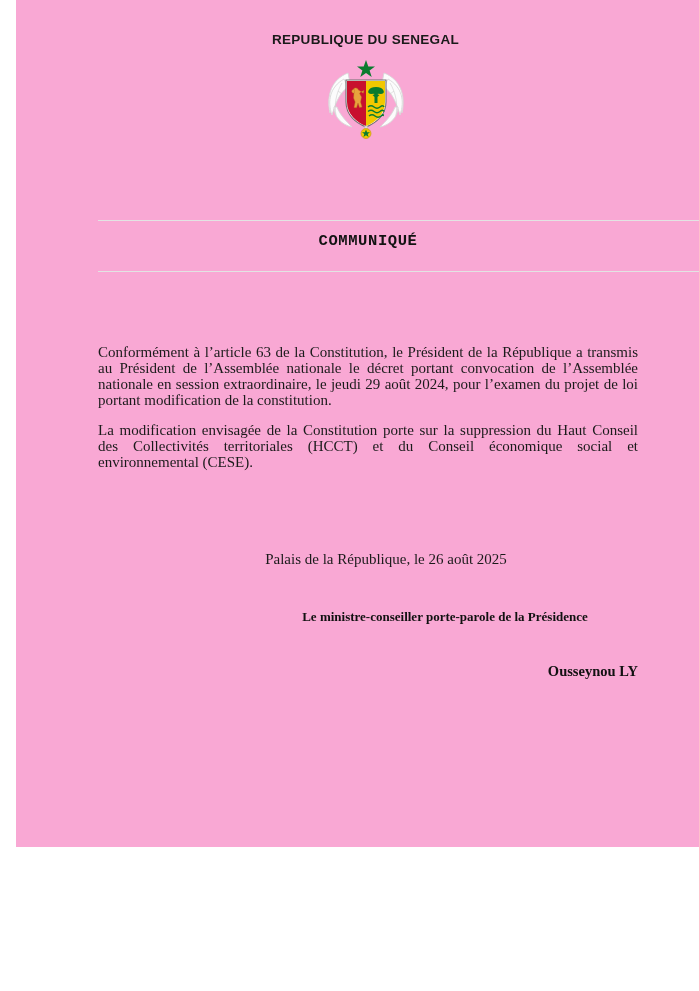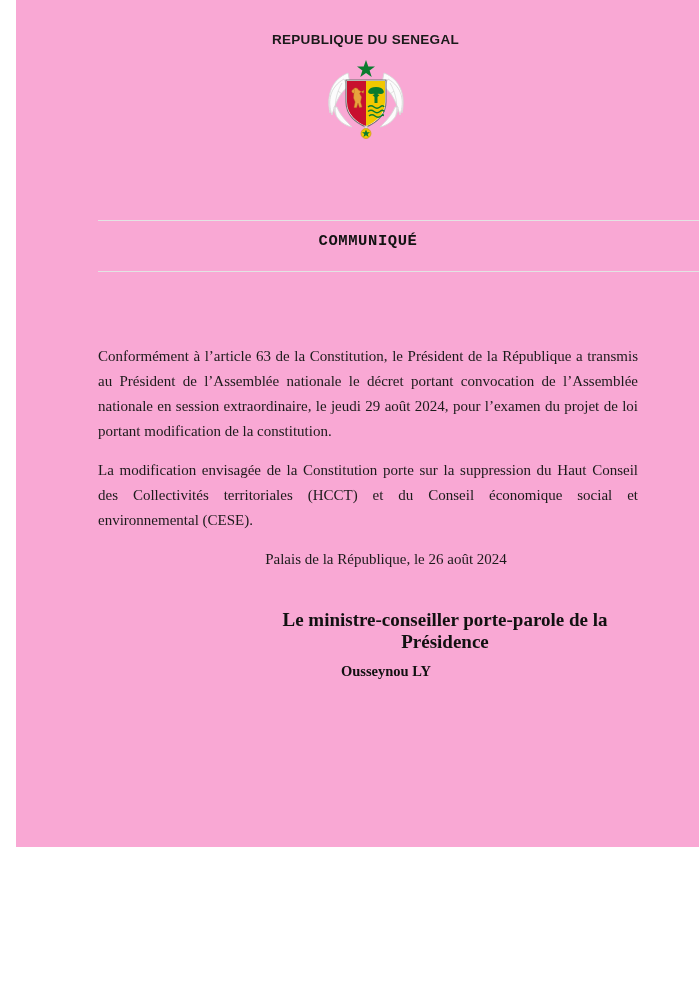--- a/index.html
+++ b/index.html
@@ -90,21 +90,21 @@
   .body-block {
     position: absolute;
     left: 82px;
     top: 344px;
     width: 540px;
   }
   .body-par {
     text-align: justify;
     text-justify: inter-word;
     font-size: 15px;
-    line-height: 25px;
+    line-height: 16px;
     color: #1b1b1b;
     margin: 0 0 14px 0;
   }
   .body-par:last-child { margin-bottom: 8px; }
 
   
   .place-date {
     position: absolute;
     left: 82px;
     top: 551px;
@@ -115,31 +115,31 @@
     padding-left: 36px;
     box-sizing: border-box;
   }
   .signer-title {
     position: absolute;
     left: 82px;
     top: 609px;
     width: 540px;
     text-align: center;
     font-weight: bold;
-    font-size: 19px;
+    font-size: 13px;
     color: #111111;
     padding-left: 154px;
     box-sizing: border-box;
   }
   .signer-name {
     position: absolute;
     left: 82px;
     top: 663px;
     width: 540px;
-    text-align: center;
+    text-align: right;
     font-weight: bold;
     font-size: 14.5px;
     color: #111111;
     padding-left: 36px;
     box-sizing: border-box;
   }
 </style>
 </head>
 <body>
 
@@ -209,19 +209,19 @@
 
   <div class="communique-title">COMMUNIQUÉ</div>
 
   <div class="band rule rule-bottom" style="top:271px;"></div>
 
   <div class="body-block">
     <p class="body-par">Conformément à l’article 63 de la Constitution, le Président de la République a transmis au Président de l’Assemblée nationale le décret portant convocation de l’Assemblée nationale en session extraordinaire, le jeudi 29 août 2024, pour l’examen du projet de loi portant modification de la constitution.</p>
     <p class="body-par">La modification envisagée de la Constitution porte sur la suppression du Haut Conseil des Collectivités territoriales (HCCT) et du Conseil économique social et environnemental (CESE).</p>
   </div>
 
-  <div class="place-date">Palais de la République, le 26 août 2024</div>
+  <div class="place-date">Palais de la République, le 26 août 2025</div>
 
   <div class="signer-title">Le ministre-conseiller porte-parole de la Présidence</div>
 
   <div class="signer-name">Ousseynou LY</div>
 
 </div>
 
 </body></html>

